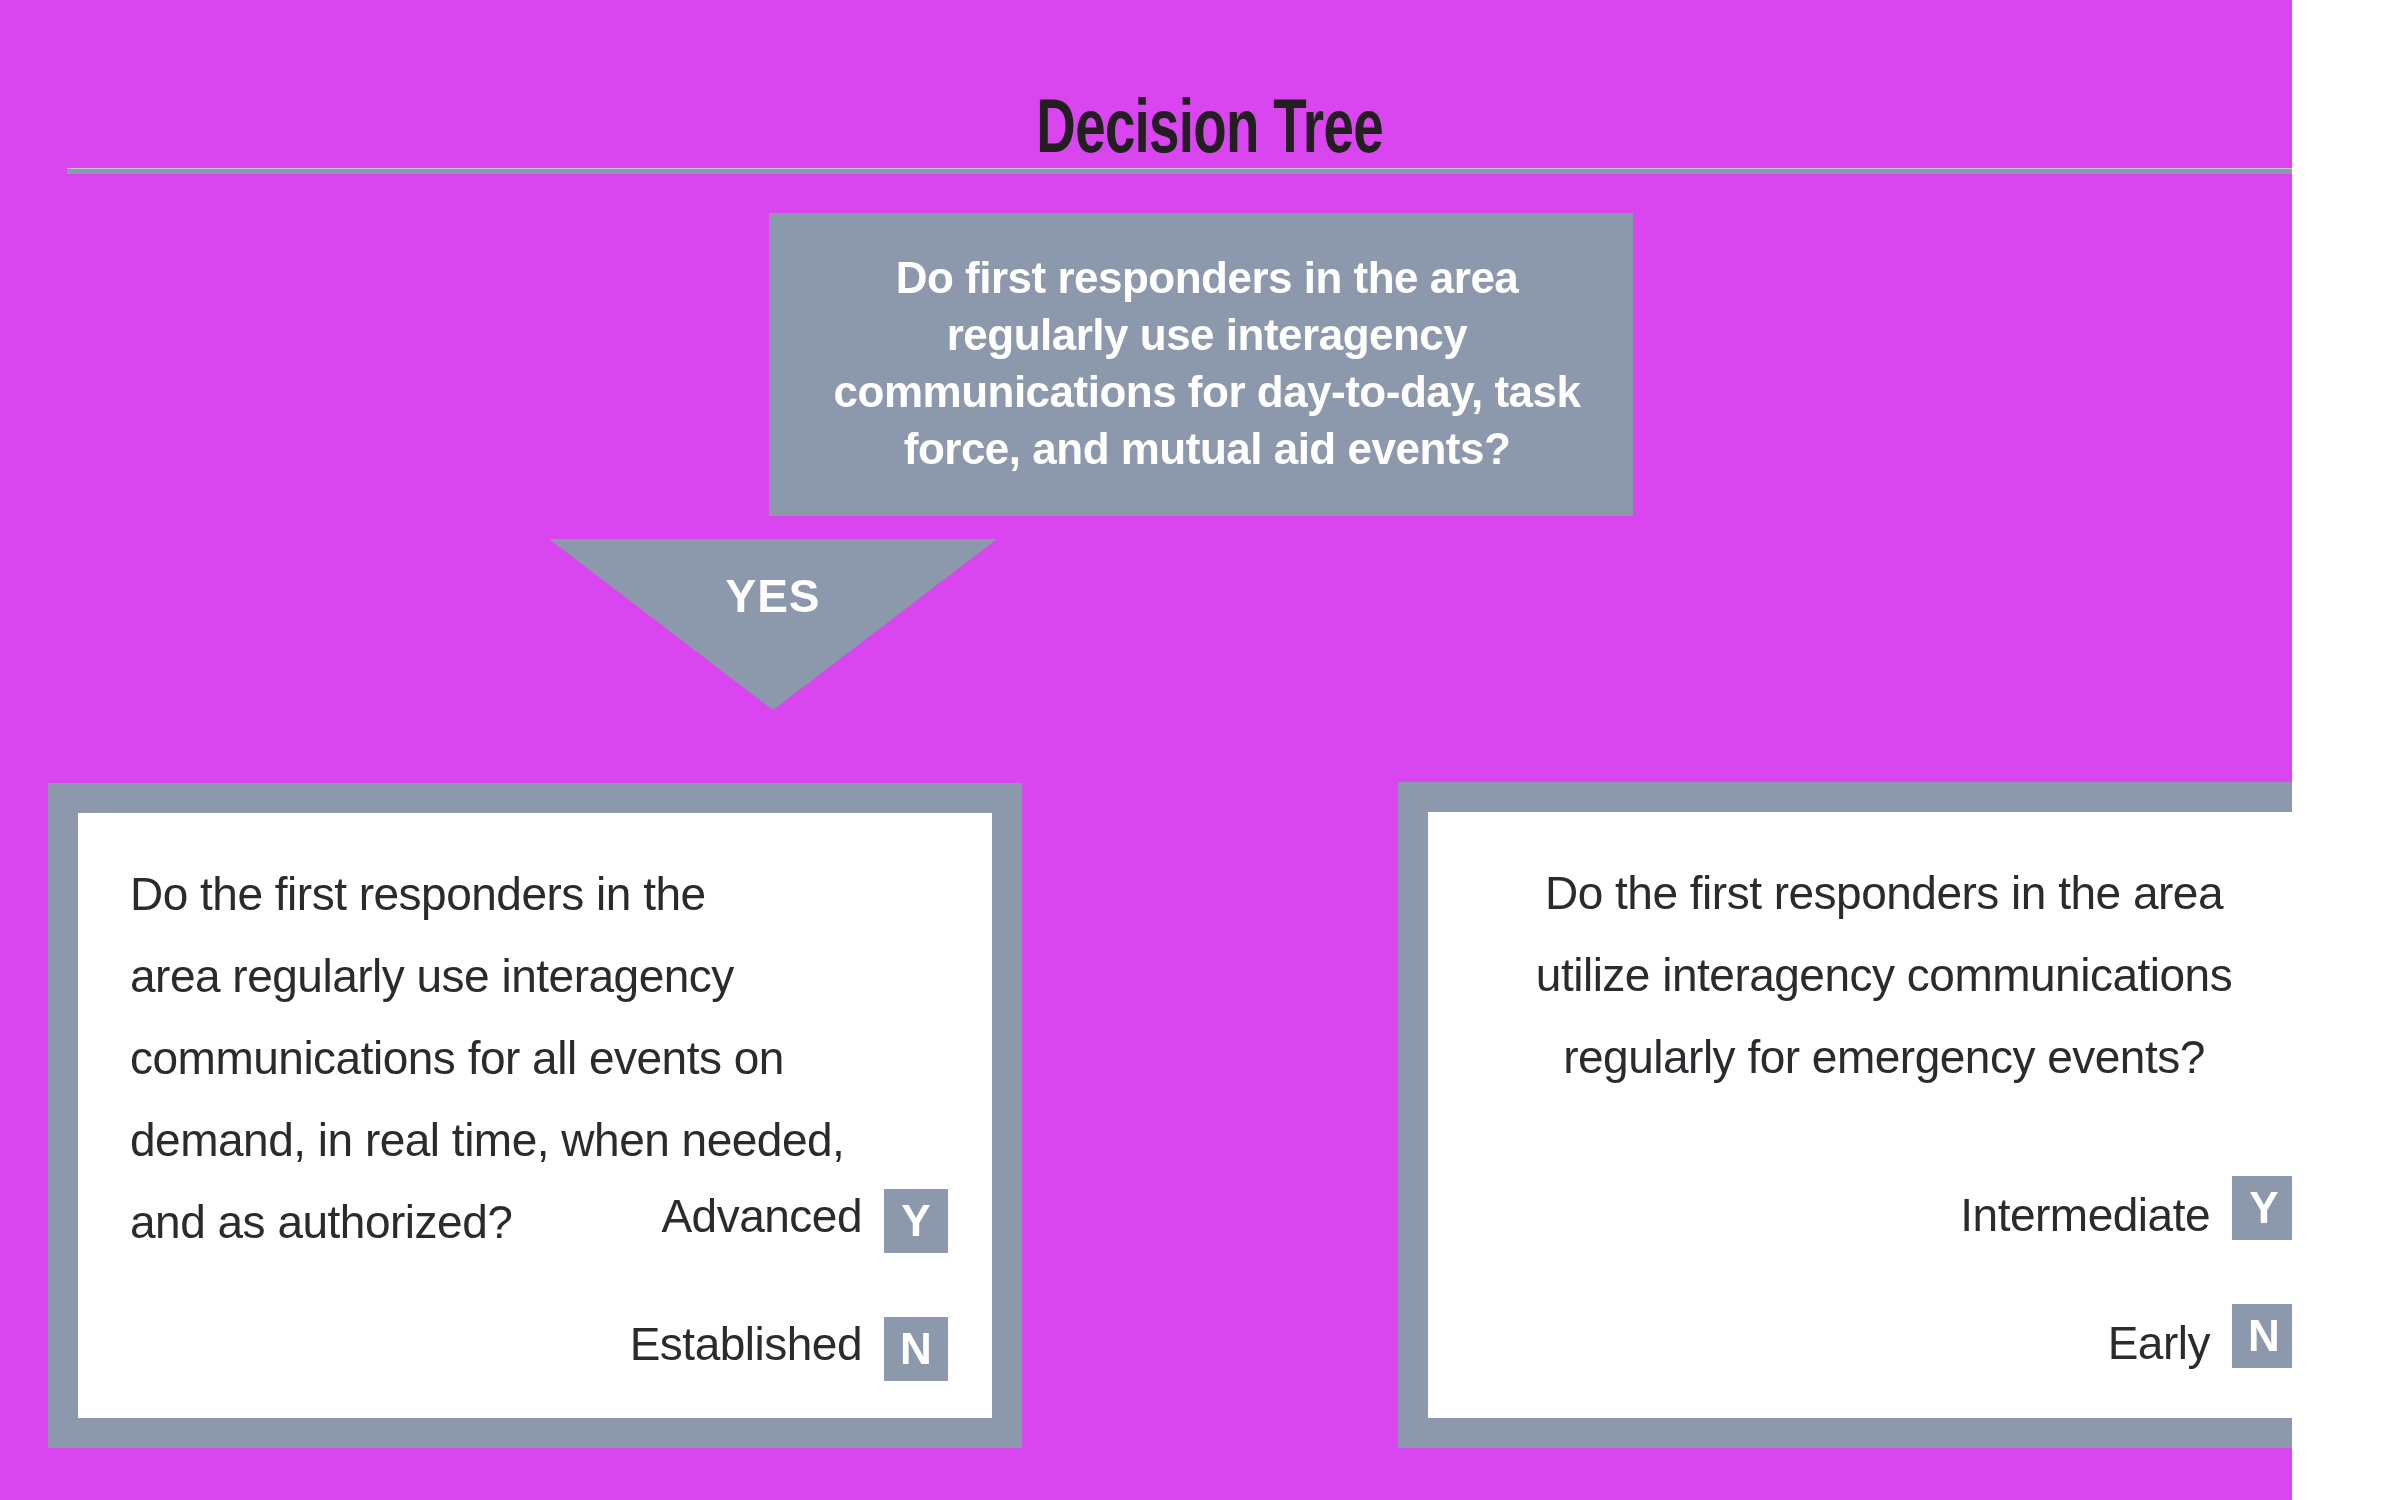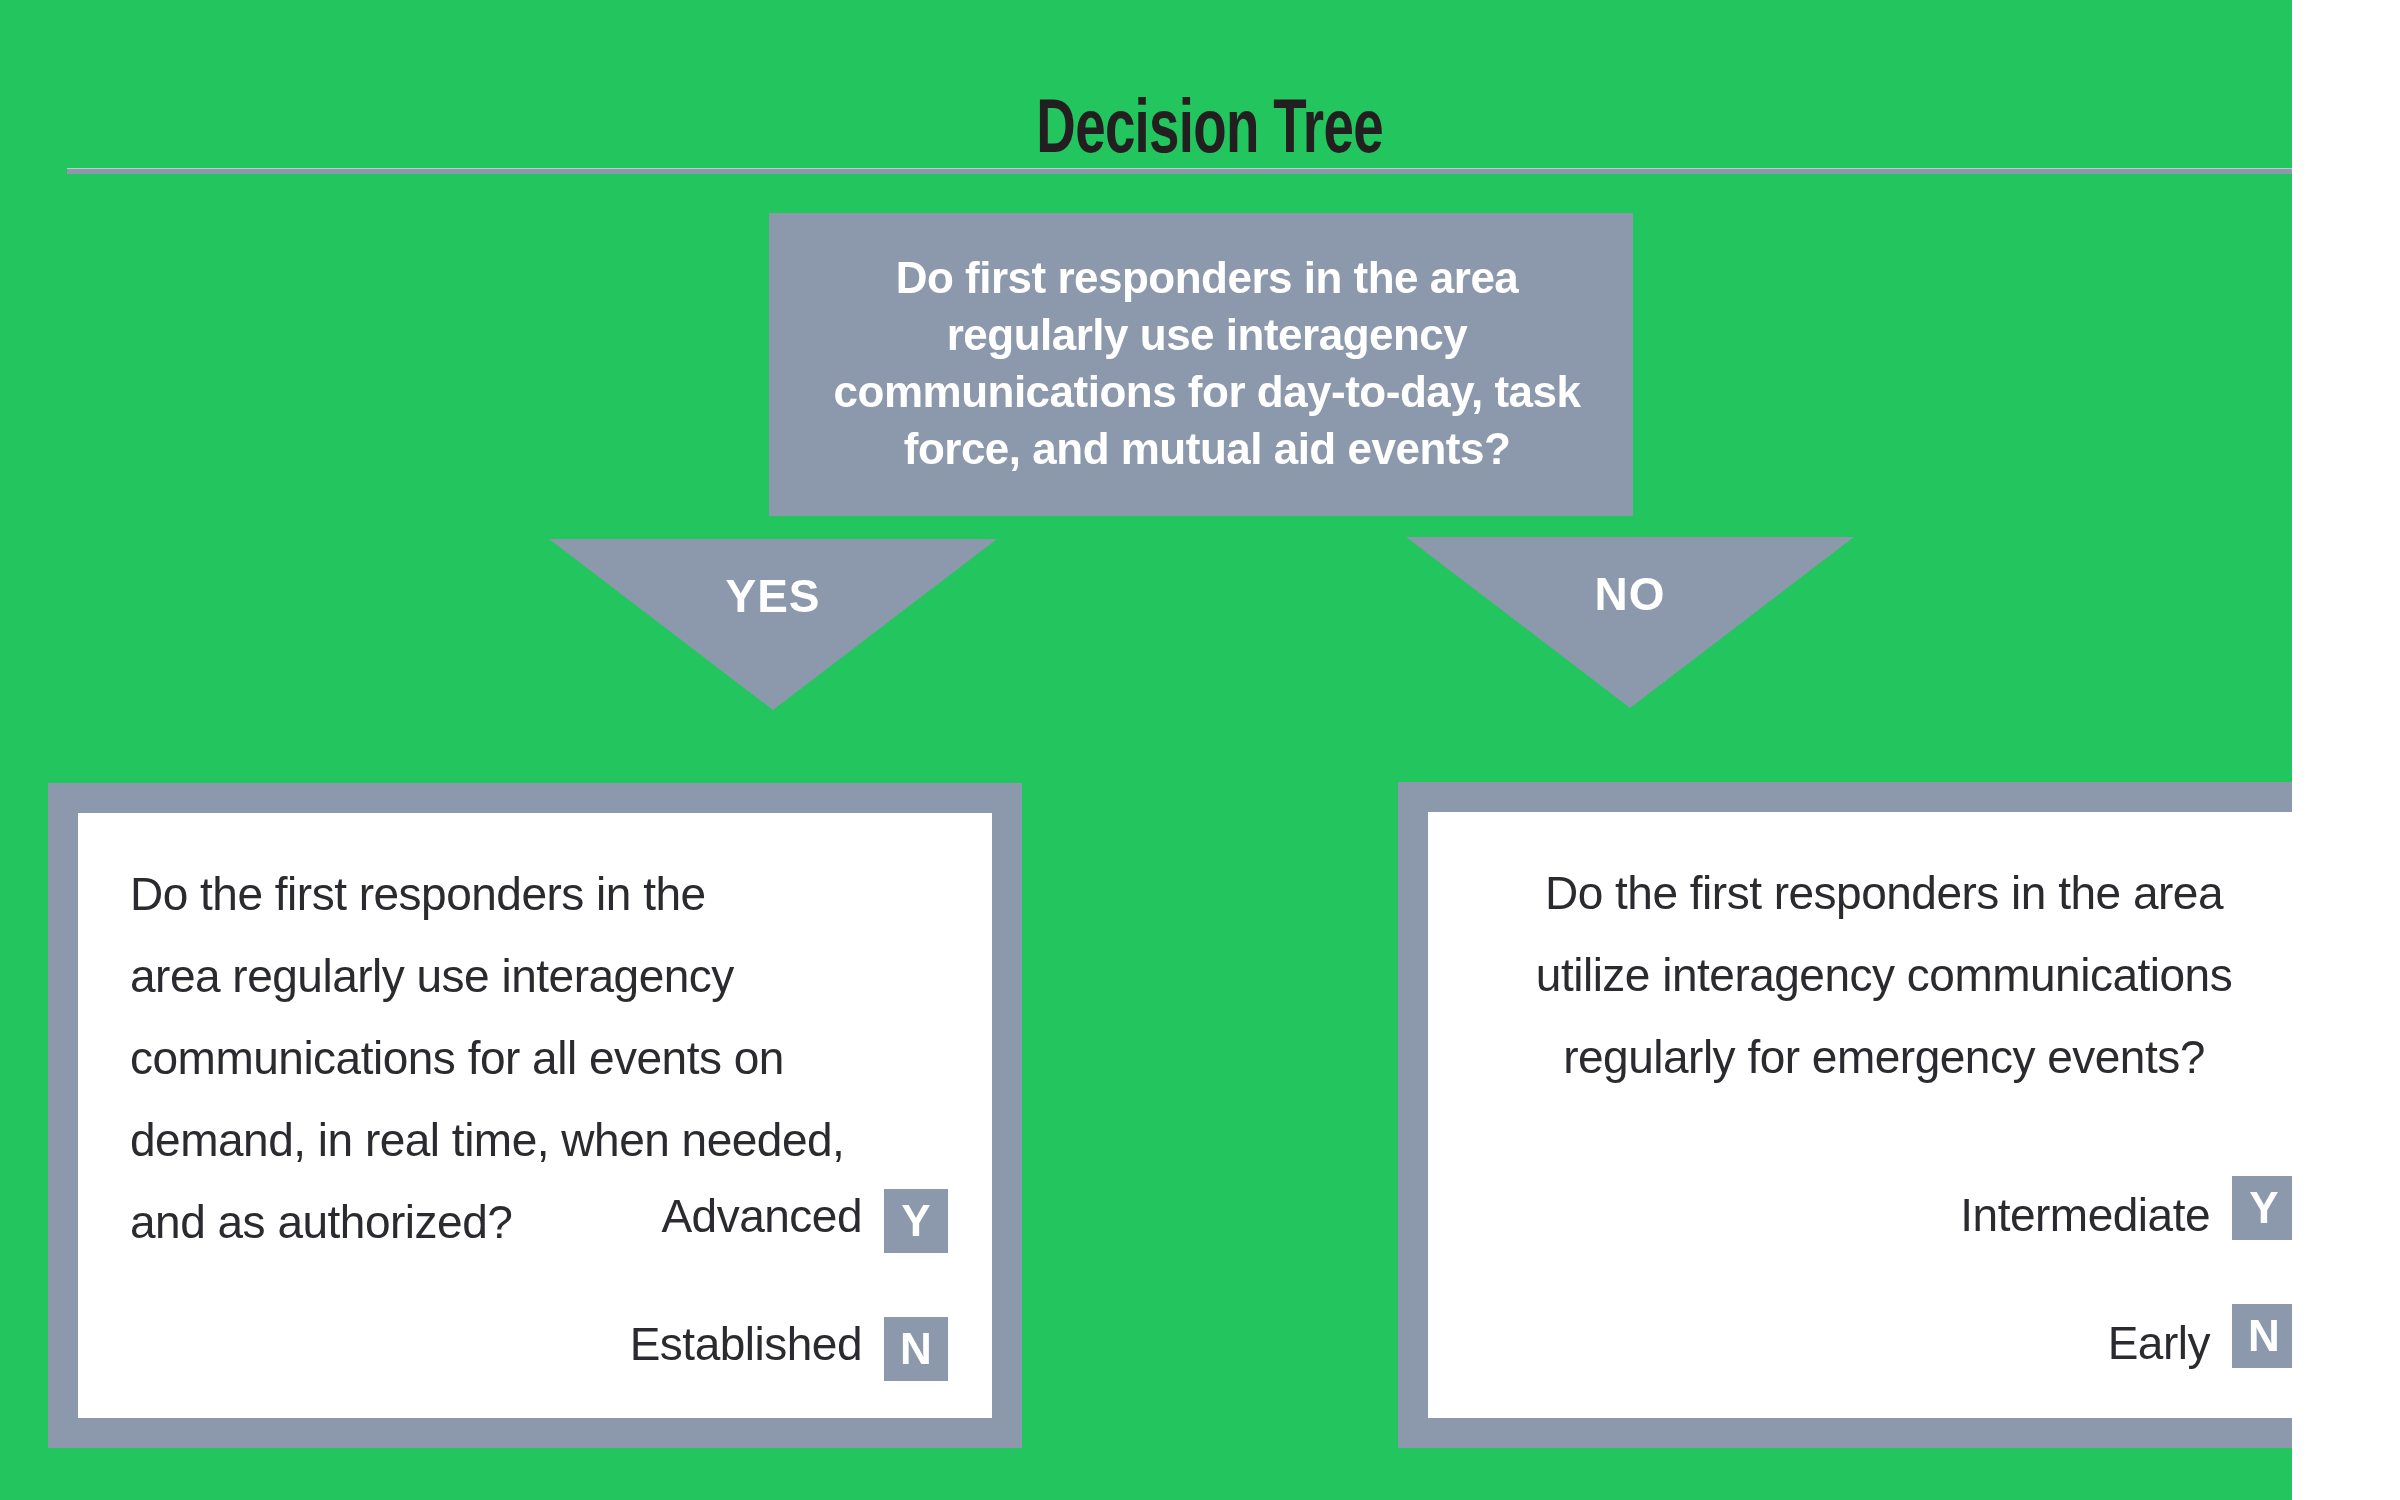--- a/index.html
+++ b/index.html
@@ -1,19 +1,19 @@
 <!DOCTYPE html>
 <html><head>
 <meta charset="utf-8">
 <style>
   html,body{margin:0;padding:0;background:#ffffff;}
   #canvas{
     position:relative;
     width:2292px;height:1500px;
-    background:#22c55e;
+    background:#d946ef;
     font-family:"Liberation Sans", sans-serif;
     overflow:hidden;
   }
   
   .title-wrap{
     position:absolute;left:67px;top:88px;width:2285px;
     text-align:center;
   }
   .title{
     display:inline-block;
@@ -95,23 +95,20 @@
     <p class="q">Do first responders in the area
 regularly use interagency
 communications for day-to-day, task
 force, and mutual aid events?</p>
   </div>
 
   <div class="tri yes">
     <span class="branch-label">YES</span>
   </div>
 
-  <div class="tri no">
-    <span class="branch-label">NO</span>
-  </div>
 
   <div class="leaf-box left">
     <p class="q">Do the first responders in the
 area regularly use interagency
 communications for all events on
 demand, in real time, when needed,
 and as authorized?</p>
     <div class="answer-row row-0">
       <span class="answer-label">Advanced</span>
       <span class="badge">Y</span>

